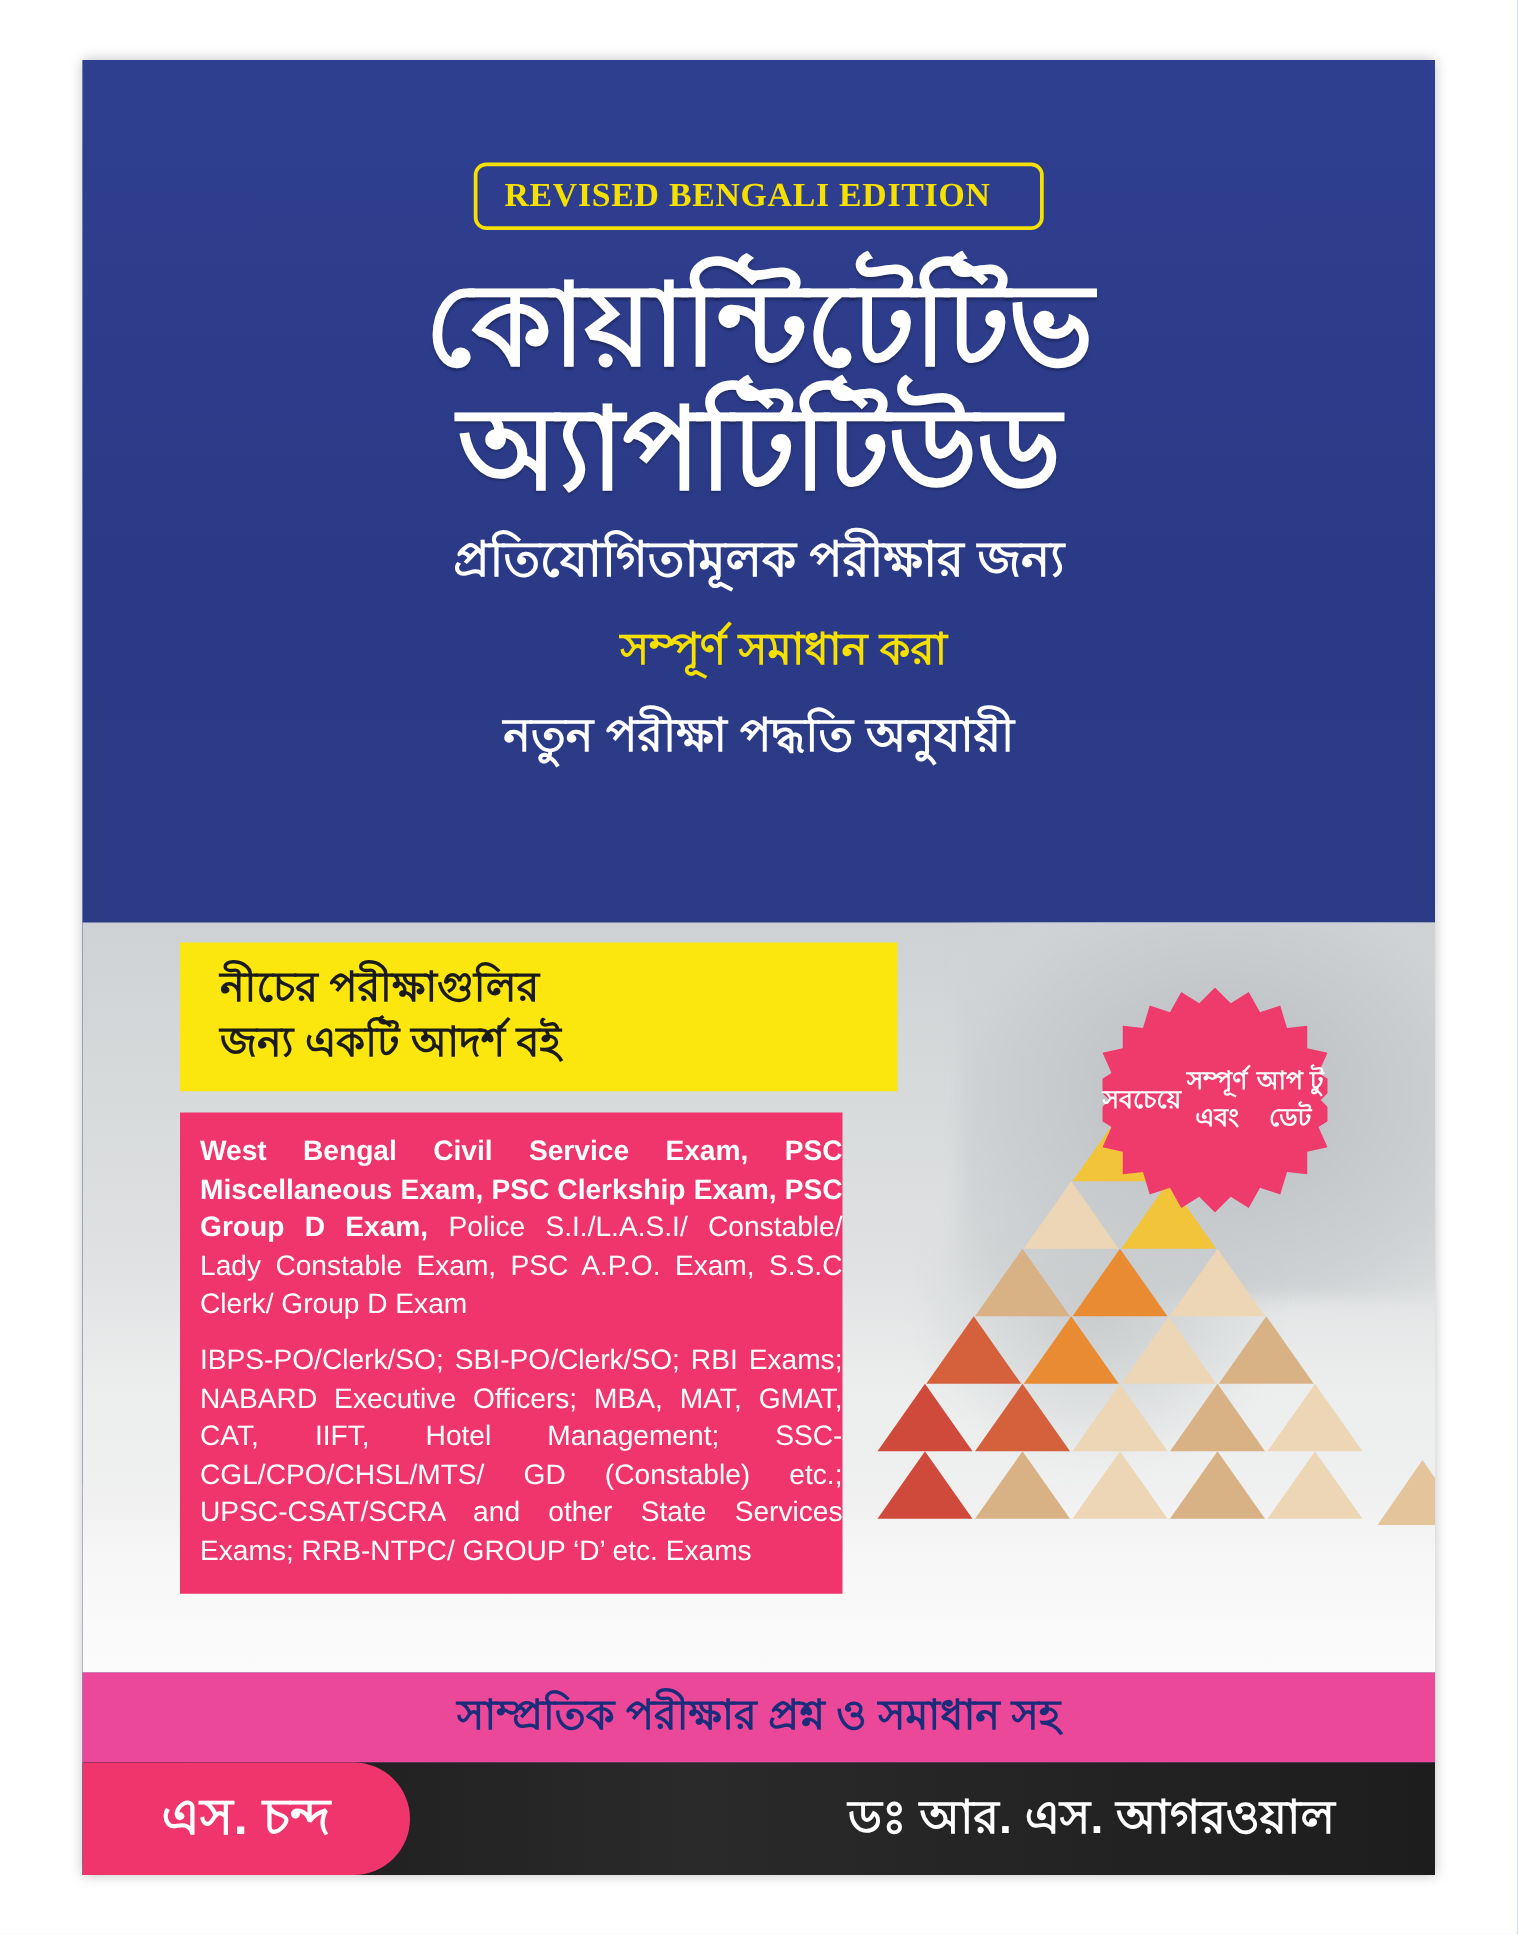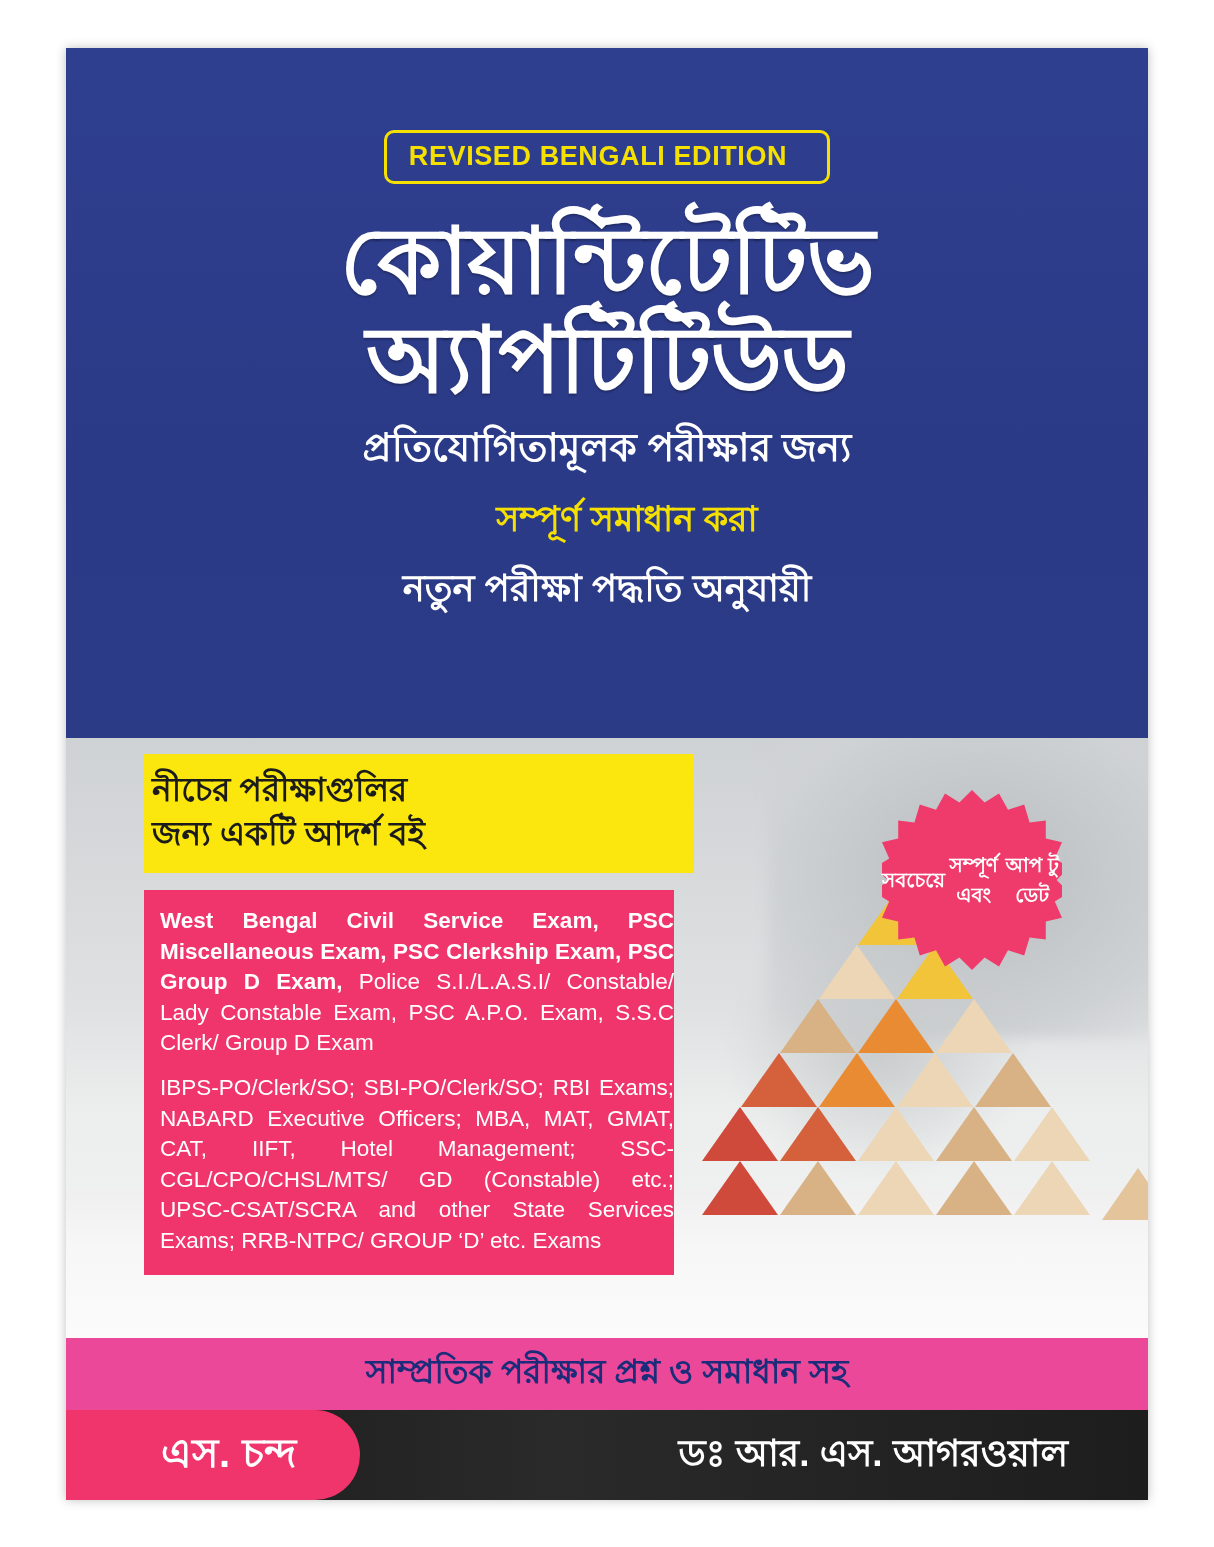--- a/index.html
+++ b/index.html
@@ -48,21 +48,21 @@
   .edition-badge {
     display: inline-block;
     margin-top: 82px;
     padding: 8px 40px 9px 22px;
     border: 3px solid #f5e000;
     border-radius: 10px;
     color: #f5e000;
     font-size: 27px;
     font-weight: bold;
     letter-spacing: 0.6px;
-    font-family: Liberation Sans, sans-serif;
+    font-family: Liberation Serif, serif;
   }
 
   .title-bn {
     color: #ffffff;
     font-weight: bold;
     font-size: 92px;
     line-height: 1.08;
     letter-spacing: -1px;
     margin-top: 28px;
     padding: 0 32px;
@@ -171,21 +171,21 @@
     border-right: 36px solid transparent;
     border-bottom: 52px solid #e4c49b;
   }
 
   
   .yellow-box {
     position: absolute;
     left: 78px;
     top: 706px;
     width: 524px;
-    padding: 14px 18px 18px 8px;
+    padding: 14px 18px 18px 32px;
     background: #fbe70e;
   }
   .yellow-box .yb-line {
     color: #1b1b1b;
     font-size: 33px;
     font-weight: bold;
     line-height: 1.32;
   }
 
   
@@ -276,21 +276,20 @@
     left: 0;
     top: 0;
     width: 262px;
     height: 90px;
     background: #f0356c;
     border-top-right-radius: 46px;
     border-bottom-right-radius: 46px;
     display: flex;
     align-items: center;
     justify-content: center;
-    padding-left: 32px;
   }
   .publisher-badge .pub-text {
     color: #ffffff;
     font-size: 40px;
     font-weight: bold;
     letter-spacing: 0.5px;
   }
   .author {
     position: absolute;
     right: 80px;

